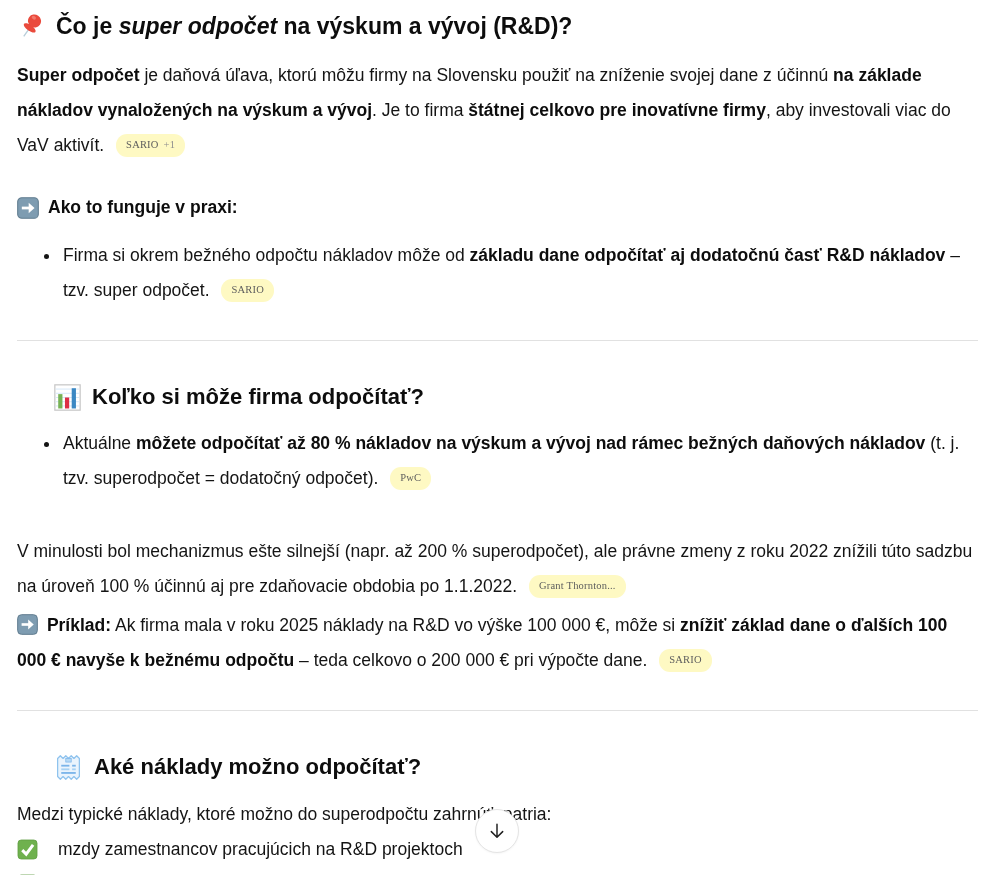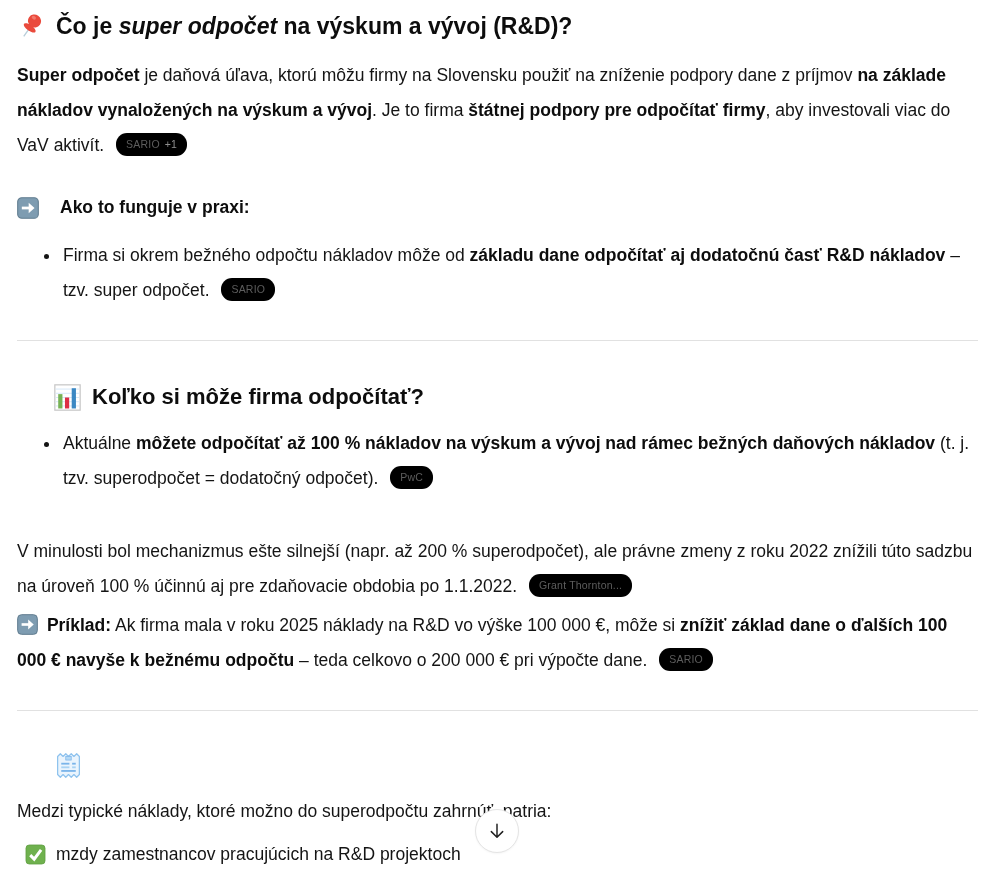--- a/index.html
+++ b/index.html
@@ -7,39 +7,39 @@
     width:1002px;height:875px;position:relative;overflow:hidden;
     font-family:"Liberation Sans",sans-serif;color:#141414;
     -webkit-font-smoothing:antialiased;
   }
   .content{padding:8px 24px 0 17px;font-size:17.5px;line-height:35px;}
   .b{font-weight:700;color:#0d0d0d;}
   .i{font-style:italic;}
   h1,h2{color:#0d0d0d;display:flex;align-items:center;gap:11px;line-height:32px;}
   h1{font-size:23px;margin:2px 0 16px;}
   h2{font-size:22px;margin:0 0 10px;padding-left:37px;}
-  .subhead{font-weight:700;color:#0d0d0d;margin:27px 0 0;display:flex;align-items:center;gap:21px;}
+  .subhead{font-weight:700;color:#0d0d0d;margin:27px 0 0;display:flex;align-items:center;gap:9px;}
   p{margin:0;}
   .para{margin:0 0 0;}
   ul{margin:13px 0 0;padding-left:40px;}
   li{margin:4px;padding-left:2px;}
   li::marker{color:#141414;}
   hr{border:0;border-top:1px solid #e1e1e1;margin:32px 0 40px;}
   .emoji{display:inline-flex;flex:none;}
   .emoji svg{display:block;}
   .inline-emoji{display:inline-block;vertical-align:-4px;margin-right:4px;}
   .badge{
-    display:inline-block;background:#000000;color:#5d5d5d;border:0;cursor:pointer;
-    font-family:Liberation Sans, sans-serif;font-size:10.5px;line-height:1;
+    display:inline-block;background:#fef9c3;color:#5d5d5d;border:0;cursor:pointer;
+    font-family:Liberation Serif, serif;font-size:10.5px;line-height:1;
     padding:6px 10px;border-radius:11px;white-space:nowrap;
     position:relative;top:-3px;margin-left:7px;letter-spacing:.2px;
   }
   .badge .badge-extra{color:#8f8f8f;}
   .badge .badge-extra:not(:empty){margin-left:5px;}
-  .check-line{display:flex;align-items:center;gap:10px;margin:8px;}
+  .check-line{display:flex;align-items:center;gap:20px;margin:0;}
   .scroll-btn{
     position:absolute;left:475px;top:809px;width:44px;height:44px;border-radius:50%;
     background:#ffffff;border:1px solid #e4e4e4;cursor:pointer;
     display:flex;align-items:center;justify-content:center;padding:0;
     box-shadow:0 1px 2px rgba(0,0,0,0.04);
   }
   .mt-sec{margin-top:38px;}
 </style>
 </head>
 <body>
@@ -55,21 +55,21 @@
           <ellipse cx="16" cy="18.6" rx="8" ry="3.3" fill="#ea4a3c"></ellipse>
           <ellipse cx="16" cy="9" rx="7.6" ry="7.3" fill="#ea4a3c"></ellipse>
           <ellipse cx="13.2" cy="6.4" rx="2.6" ry="1.9" fill="#f3796b"></ellipse>
         </g>
       </svg>
     </span>
     <span><span>Čo je </span><span class="b i">super odpočet</span><span> na výskum a vývoj (R&amp;D)?</span></span>
   </h1>
 
   <p class="para">
-    <span><span class="b">Super odpočet</span><span> je daňová úľava, ktorú môžu firmy na Slovensku použiť na zníženie podpory dane z príjmov </span><span class="b">na základe nákladov vynaložených na výskum a vývoj</span><span>. Je to firma </span><span class="b">štátnej podpory pre odpočítať firmy</span><span>, aby investovali viac do VaV aktivít.</span></span>
+    <span><span class="b">Super odpočet</span><span> je daňová úľava, ktorú môžu firmy na Slovensku použiť na zníženie svojej dane z účinnú </span><span class="b">na základe nákladov vynaložených na výskum a vývoj</span><span>. Je to firma </span><span class="b">štátnej celkovo pre inovatívne firmy</span><span>, aby investovali viac do VaV aktivít.</span></span>
     <button class="badge"><span>SARIO</span><span class="badge-extra">+1</span></button>
   </p>
 
   <p class="subhead">
     <span class="emoji">
       <svg width="22" height="22" viewBox="0 0 32 32">
         <rect x="1" y="1" width="30" height="30" rx="6" fill="#7e9cb1" stroke="#5f7b8e" stroke-width="1.5"></rect>
         <rect x="7" y="14" width="12" height="4" fill="#ffffff"></rect>
         <polygon points="17,8.5 25.5,16 17,23.5" fill="#ffffff"></polygon>
       </svg>
@@ -100,21 +100,21 @@
         <rect x="5" y="12" width="5" height="17" fill="#77b255"></rect>
         <rect x="13" y="16" width="5" height="13" fill="#dd2e44"></rect>
         <rect x="21" y="5" width="5" height="24" fill="#3b88c3"></rect>
       </svg>
     </span>
     <span>Koľko si môže firma odpočítať?</span>
   </h2>
 
   <ul>
     <li>
-      <span><span>Aktuálne </span><span class="b">môžete odpočítať až 100 % nákladov na výskum a vývoj nad rámec bežných daňových nákladov</span><span> (t. j. tzv. superodpočet = dodatočný odpočet).</span></span>
+      <span><span>Aktuálne </span><span class="b">môžete odpočítať až 80 % nákladov na výskum a vývoj nad rámec bežných daňových nákladov</span><span> (t. j. tzv. superodpočet = dodatočný odpočet).</span></span>
       <button class="badge"><span>PwC</span></button>
     </li>
   </ul>
 
   <p class="para mt-sec" style="">
     <span><span>V minulosti bol mechanizmus ešte silnejší (napr. až 200 % superodpočet), ale právne zmeny z roku 2022 znížili túto sadzbu na úroveň 100 % účinnú aj pre zdaňovacie obdobia po 1.1.2022.</span></span>
     <button class="badge"><span>Grant Thornton...</span></button>
   </p>
 
   <p class="para" style="margin-top:4px;">
@@ -136,20 +136,21 @@
       <svg width="29" height="29" viewBox="0 0 32 32">
         <polygon points="4,6 7,3 10,6 13,3 16,6 19,3 22,6 25,3 28,6 28,26 25,29 22,26 19,29 16,26 13,29 10,26 7,29 4,26" fill="#eaf4fd" stroke="#8fc3ee" stroke-width="1.4" stroke-linejoin="round"></polygon>
         <rect x="13" y="6" width="6" height="4" fill="#b5d9f5" stroke="#7ab4ea" stroke-width="0.8"></rect>
         <rect x="8" y="13" width="9" height="2" fill="#7ab4ea"></rect>
         <rect x="20" y="13" width="4" height="2" fill="#7ab4ea"></rect>
         <rect x="8" y="17" width="9" height="2" fill="#a8d2f3"></rect>
         <rect x="20" y="17" width="4" height="2" fill="#a8d2f3"></rect>
         <rect x="8" y="21" width="16" height="2" fill="#7ab4ea"></rect>
       </svg>
     </span>
+    <span>Aké náklady možno odpočítať?</span>
   </h2>
 
   <p class="para" style="margin-top:14px;">Medzi typické náklady, ktoré možno do superodpočtu zahrnúť, patria:</p>
 
   <p class="check-line">
     <span class="emoji">
       <svg width="21" height="21" viewBox="0 0 32 32">
         <rect x="1.5" y="1.5" width="29" height="29" rx="5" fill="#6fb14e" stroke="#5e9e41" stroke-width="1.2"></rect>
         <path d="M8 17 L14 23 L24.5 9" stroke="#ffffff" stroke-width="4.6" fill="none"></path>
       </svg>

